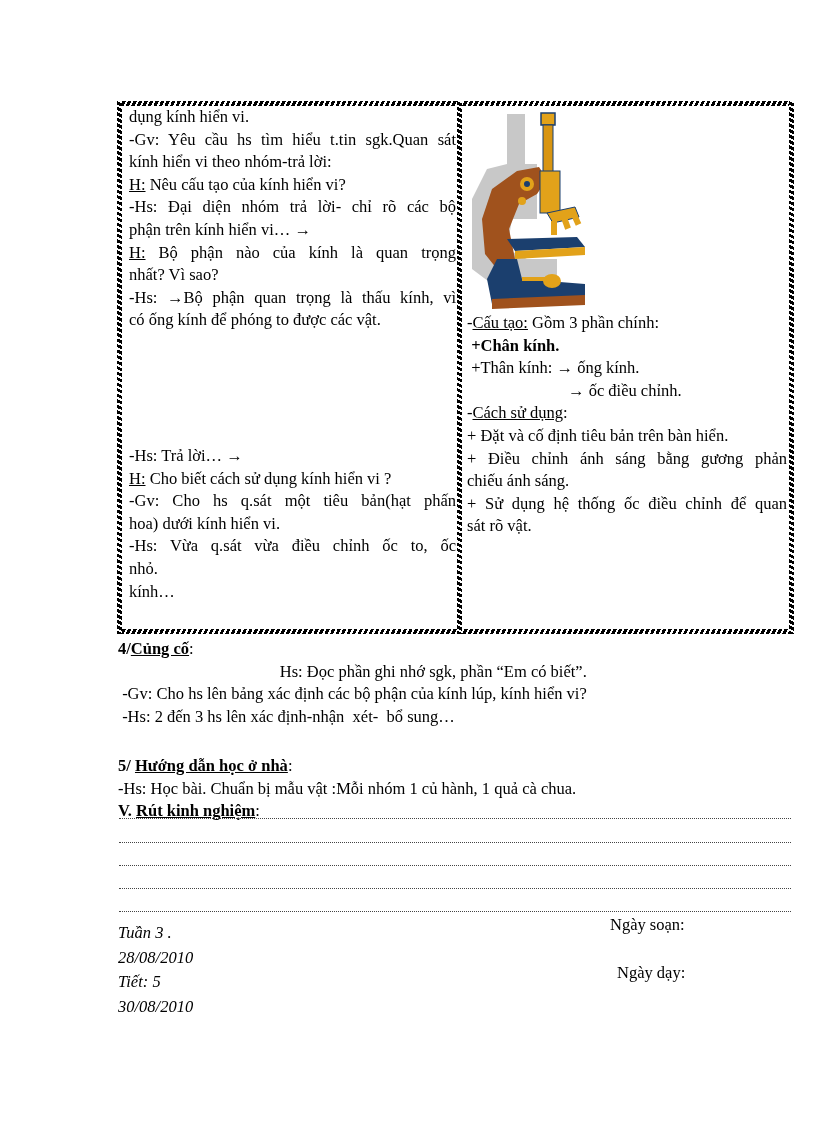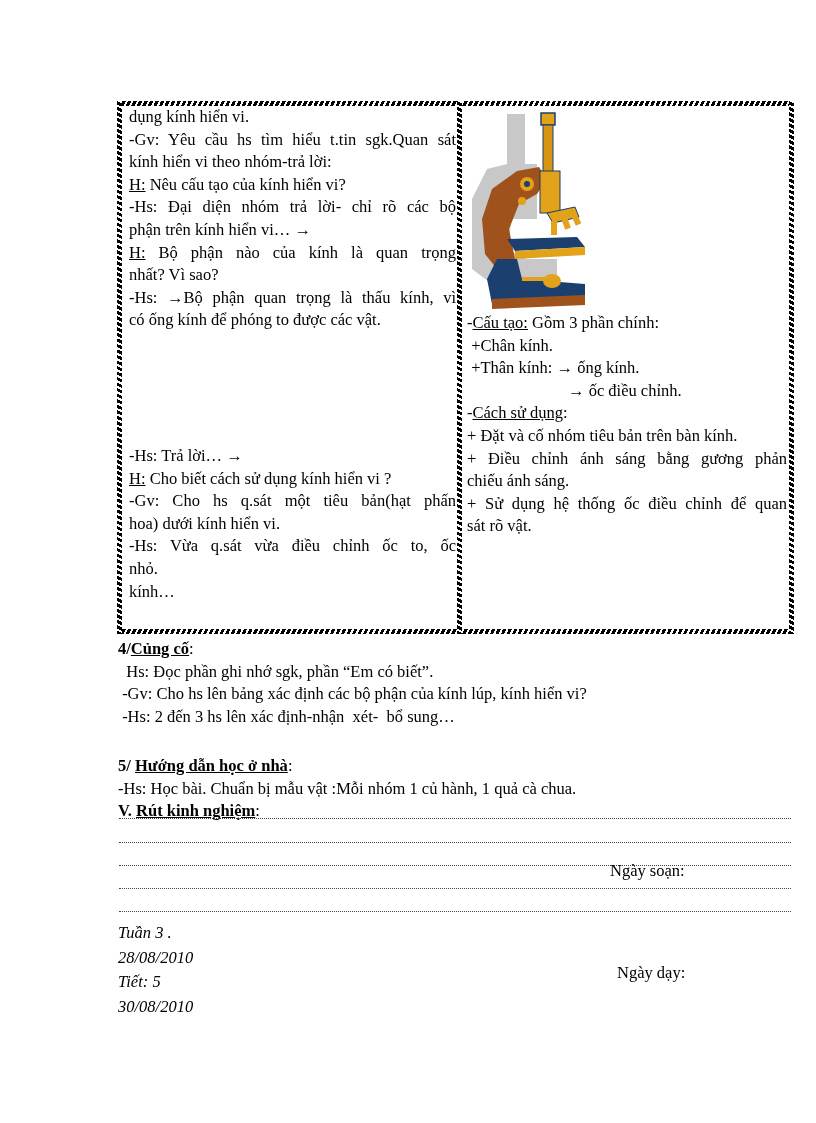--- a/index.html
+++ b/index.html
@@ -65,25 +65,25 @@
     <span class="line"><span class="u">H:</span><span> Cho biết cách sử dụng kính hiển vi ?</span></span>
     <span class="line just">-Gv:  Cho  hs  q.sát một  tiêu  bản(hạt phấn</span>
     <span class="line">hoa) dưới kính hiển vi.</span>
     <span class="line just">-Hs:  Vừa  q.sát vừa  điều  chỉnh  ốc to,  ốc</span>
     <span class="line">nhỏ.</span>
     <span class="line">kính…</span>
   </div>
 
   <div class="cell cell-right" style="top:211px;">
     <span class="line">-<span class="u">Cấu tạo:</span><span> Gồm 3 phần chính:</span></span>
-    <span class="line" style="white-space:pre;"> +Chân kính.</span>
+    <span class="line" style="white-space:pre;font-weight:bold;"> +Chân kính.</span>
     <span class="line" style="white-space:pre;"> +Thân kính: → ống kính.</span>
     <span class="line" style="padding-left:101px;">→ ốc điều chỉnh.</span>
     <span class="line">-<span class="u">Cách sử dụng</span><span>:</span></span>
-    <span class="line">+ Đặt và cố nhóm tiêu bản trên bàn  kính.</span>
+    <span class="line">+ Đặt và cố định tiêu bản trên bàn  hiển.</span>
     <span class="line just">+ Điều  chỉnh ánh sáng bằng gương phản</span>
     <span class="line">chiếu ánh sáng.</span>
     <span class="line just">+ Sử dụng hệ thống ốc điều chỉnh để quan</span>
     <span class="line">sát rõ vật.</span>
   </div>
 </div>
 
 <svg class="micro" viewBox="0 0 125 200">
 
   <path d="M40 5 L58 5 L58 55 L70 55 L70 110 L45 110 L40 140 L60 150 L90 150 L90 175 L25 175 L5 160 L5 90 L20 60 L40 55 Z" fill="#c8c8c8"></path>
@@ -110,21 +110,21 @@
 
   <path d="M30 150 L50 150 L55 170 L118 175 L118 190 L25 195 L20 170 Z" fill="#1b3f6e"></path>
   <path d="M25 190 L118 186 L118 196 L25 200 Z" fill="#a0521d"></path>
 
   <ellipse cx="85" cy="172" rx="9" ry="7" fill="#e2a21a"></ellipse>
   <rect x="55" y="168" width="30" height="4" fill="#e2a21a"></rect>
 </svg>
 
 <div class="section" style="top:638px;">
   <span class="line"><span class="b">4/</span><span class="b u">Củng cố</span><span>:</span></span>
-  <span class="line" style="white-space:pre;">  Hs: Đọc phần ghi nhớ sgk, phần “Em có biết”.</span>
+  <span class="line" style="white-space:pre;text-align:right;">  Hs: Đọc phần ghi nhớ sgk, phần “Em có biết”.</span>
   <span class="line" style="white-space:pre;"> -Gv: Cho hs lên bảng xác định các bộ phận của kính lúp, kính hiển vi?</span>
   <span class="line" style="white-space:pre;"> -Hs: 2 đến 3 hs lên xác định-nhận  xét-  bổ sung…</span>
 </div>
 
 <div class="section" style="top:728px;margin-top:27px;">
   <span class="line"><span class="b" style="white-space:pre;">5/ </span><span class="b u">Hướng dẫn học ở nhà</span><span>:</span></span>
   <span class="line">-Hs: Học bài. Chuẩn bị mẫu vật :Mỗi nhóm 1 củ hành, 1 quả cà chua.</span>
   <span class="line"><span class="b" style="white-space:pre;">V. </span><span class="b u">Rút kinh nghiệm</span><span>:</span></span>
 </div>
 
@@ -133,14 +133,14 @@
 <div class="dotline" style="top:865px;"></div>
 <div class="dotline" style="top:888px;"></div>
 <div class="dotline" style="top:911px;"></div>
 
 <div class="footer-left" style="top:921px;font-style:italic;">
   <span class="line">Tuần 3 .</span>
   <span class="line">28/08/2010</span>
   <span class="line">Tiết: 5</span>
   <span class="line">30/08/2010</span>
 </div>
-<div class="footer-right" style="left:610px;top:859px;">Ngày soạn:</div>
+<div class="footer-right" style="left:610px;top:913px;">Ngày soạn:</div>
 <div class="footer-right" style="left:617px;top:961px;">Ngày dạy:</div>
 
 </body></html>

